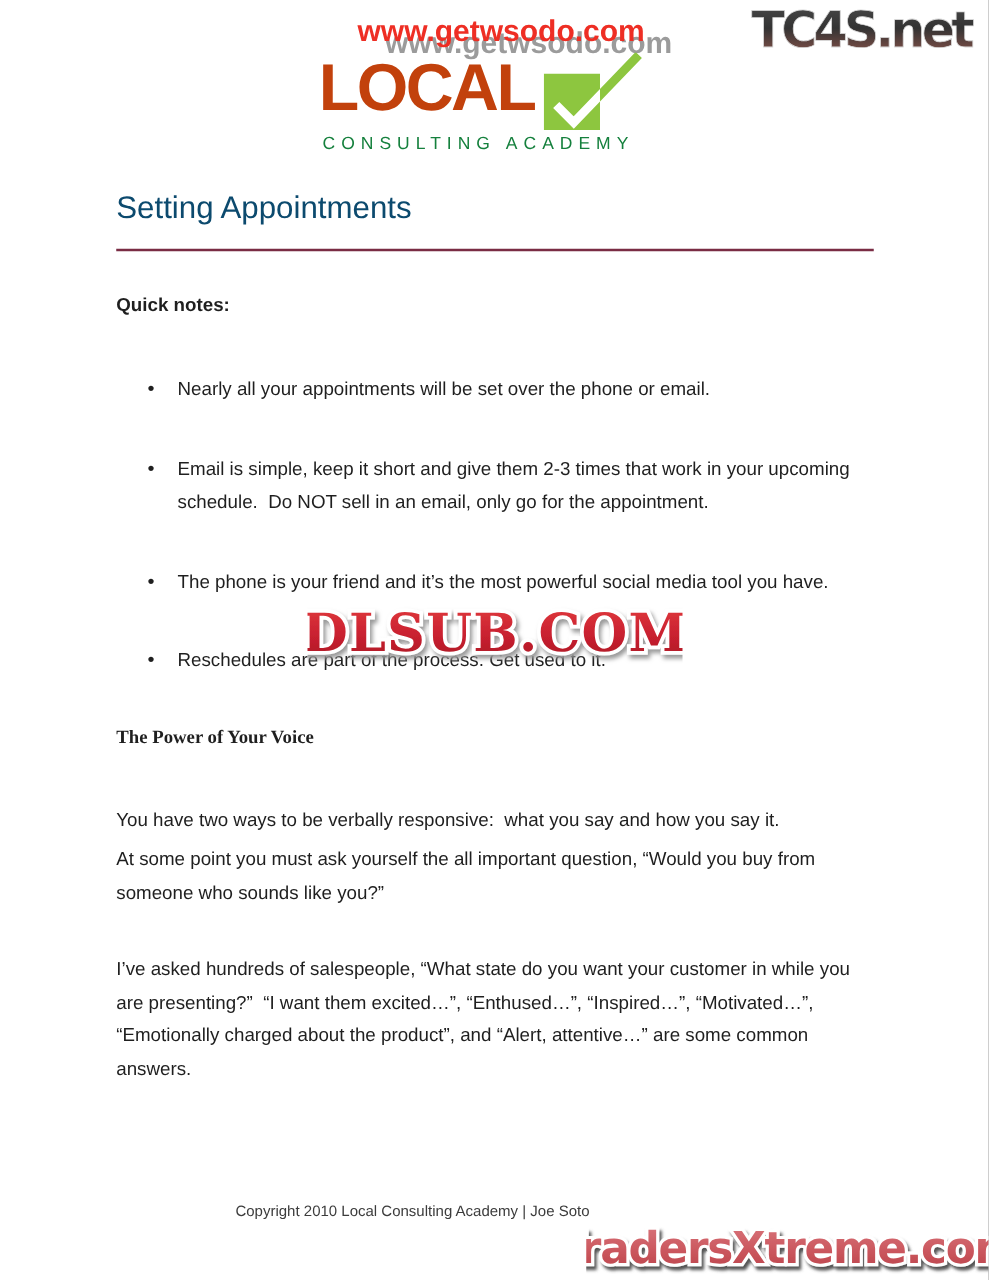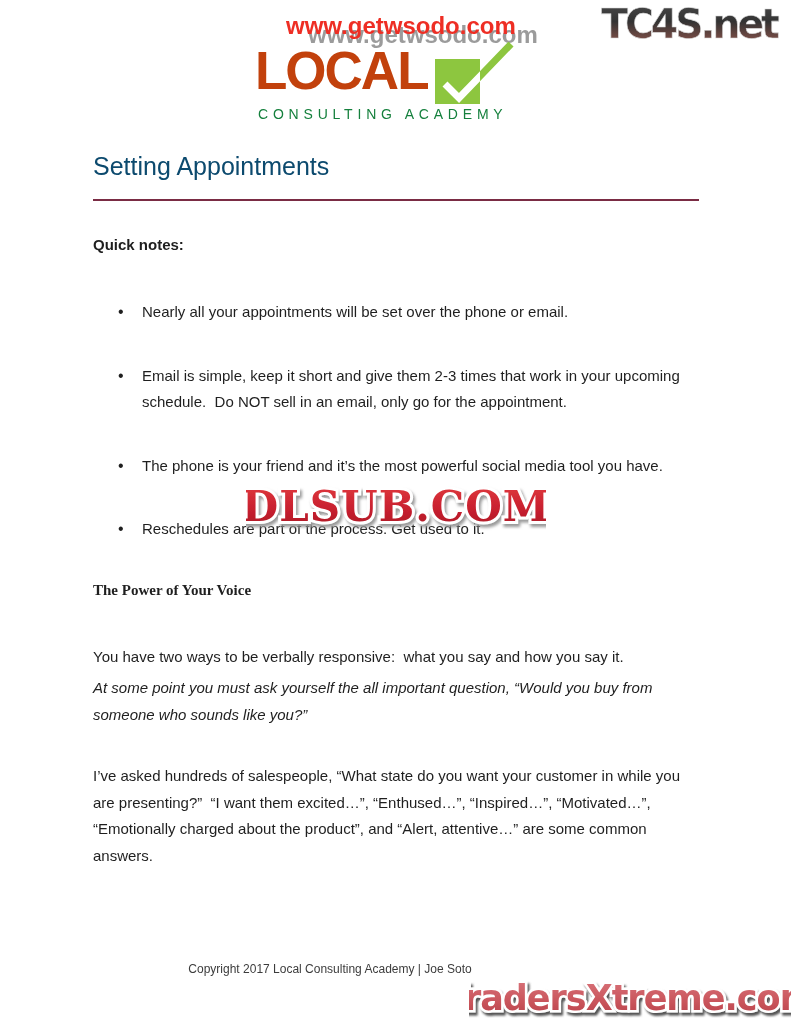--- a/index.html
+++ b/index.html
@@ -49,21 +49,21 @@
     position:relative;padding-left:49px;margin-bottom:37px;
     font-size:15px;line-height:26.5px;white-space:pre-wrap;
   }
   .bullets li::before{
     content:"•";position:absolute;left:25px;top:0;
     font-size:16px;
   }
   .power-title{font-weight:bold;font-size:15px;margin-top:0;line-height:21px;font-family:Liberation Serif, serif;}
   .para{font-size:15px;line-height:26.5px;margin:0;white-space:pre-wrap;}
   .p1{margin-top:43px;}
-  .p2{margin-top:5px;font-style:italic;}
+  .p2{margin-top:5px;}
   .p3{margin-top:35px;}
   
   .wm-mid{position:absolute;top:478px;left:50%;transform:translateX(-50%);}
   
   .footer{
     position:absolute;top:962px;left:0;width:660px;
     text-align:center;font-size:12px;color:#3c3c3c;
   }
   
   .wm-bottom{position:absolute;top:974px;right:0px;}
@@ -131,21 +131,21 @@
         <stop offset="55%" stop-color="#c8202f"></stop>
         <stop offset="100%" stop-color="#a91a26"></stop>
       </linearGradient>
       <filter id="dlshadow" x="-20%" y="-20%" width="140%" height="140%">
         <feDropShadow dx="2" dy="3" stdDeviation="1.5" flood-color="#9a9a9a"></feDropShadow>
       </filter>
     </defs>
     <text x="150" y="43" text-anchor="middle" font-family="DejaVu Serif, serif" font-weight="bold" font-size="42" letter-spacing="1" fill="url(#dlgrad)" stroke="#ffffff" stroke-width="6" paint-order="stroke" filter="url(#dlshadow)">DLSUB.COM</text>
   </svg>
 
-  <div class="footer">Copyright 2017 Local Consulting Academy | Joe Soto</div>
+  <div class="footer">Copyright 2010 Local Consulting Academy | Joe Soto</div>
 
   <svg class="wm-bottom" width="322" height="48" viewBox="0 0 322 48">
     <defs>
       <linearGradient id="trgrad" x1="0" y1="0" x2="0" y2="1">
         <stop offset="0%" stop-color="#d9757b"></stop>
         <stop offset="60%" stop-color="#c9545b"></stop>
         <stop offset="100%" stop-color="#b8434a"></stop>
       </linearGradient>
       <filter id="trshadow" x="-20%" y="-20%" width="140%" height="140%">
         <feDropShadow dx="2" dy="3" stdDeviation="1.2" flood-color="#555555"></feDropShadow>

